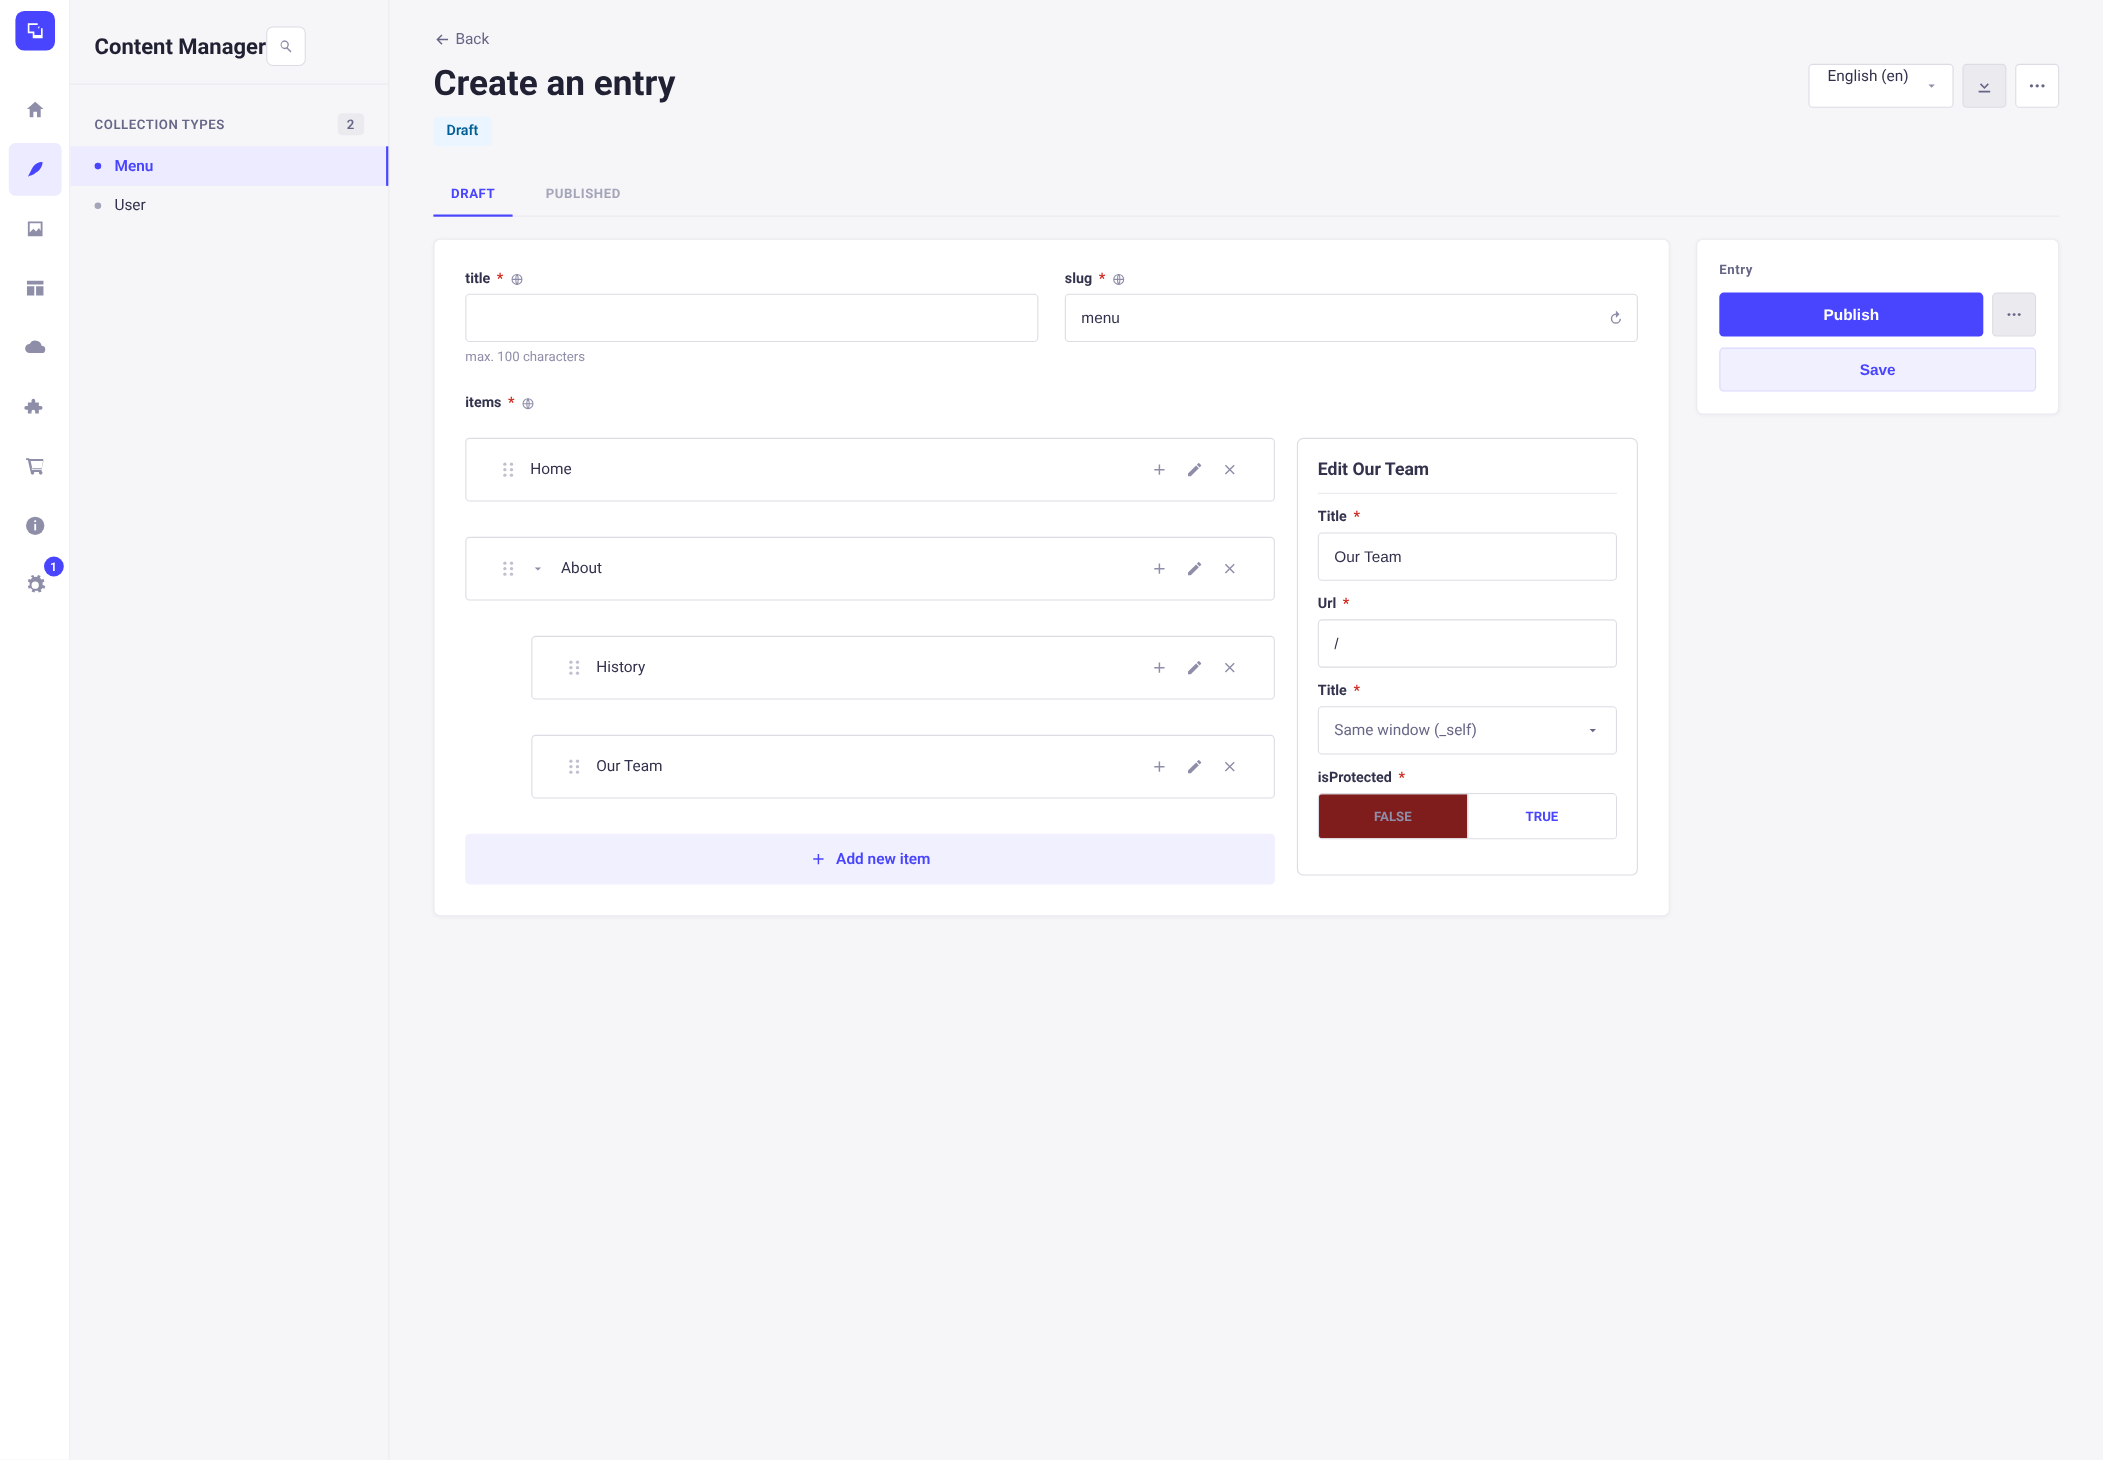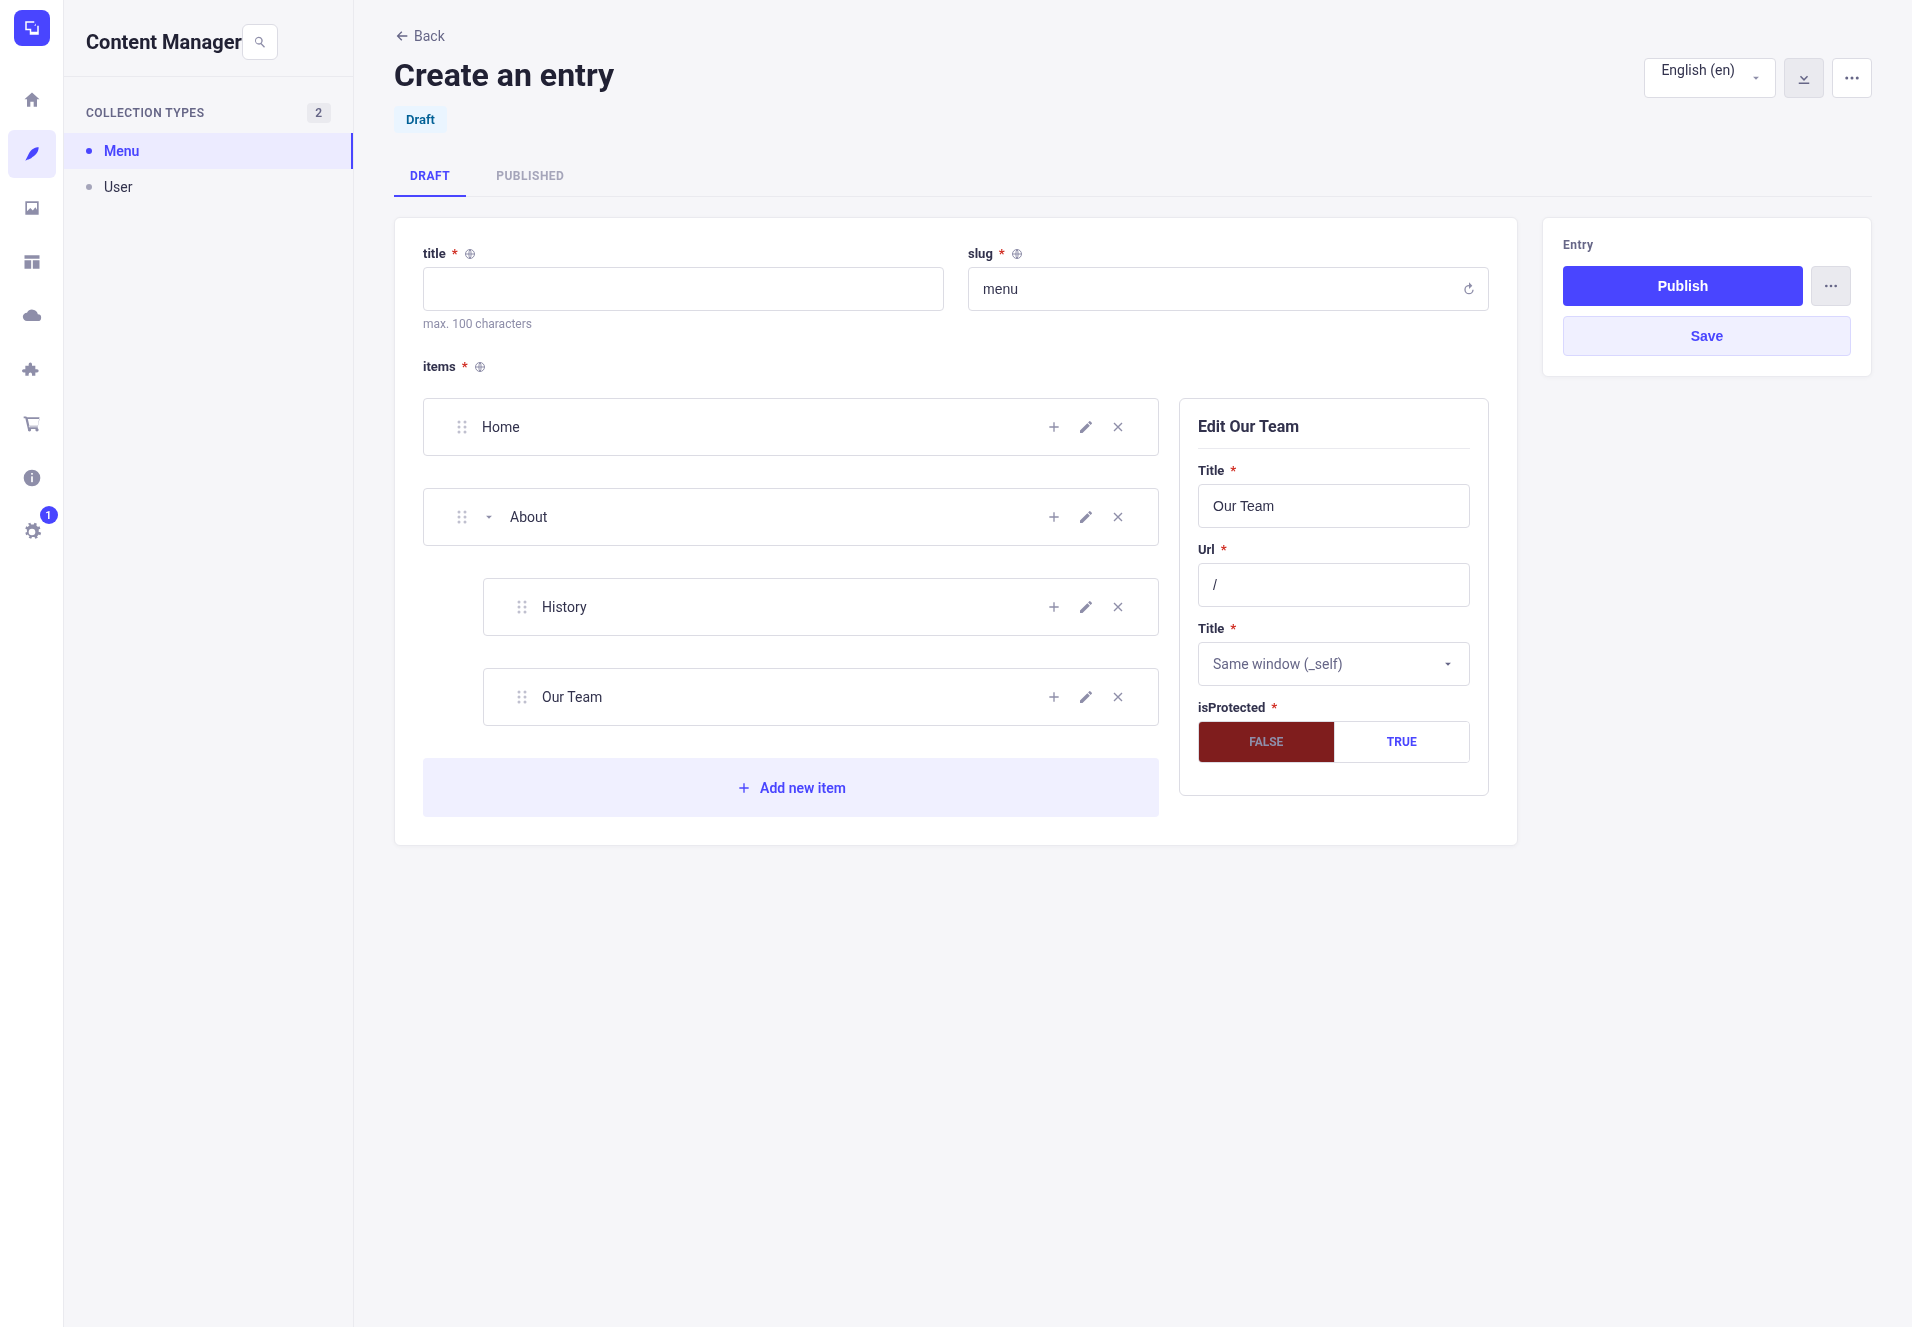--- a/index.html
+++ b/index.html
@@ -167,21 +167,21 @@
     height:58px; border:1px solid var(--border2); border-radius:4px; background:#fff;
     display:flex; align-items:center; padding:0 32px; gap:14px; margin-bottom:32px;
   }
   .tree-item.child { margin-left:60px; }
   .drag-handle { color:#c0c0cf; display:flex; }
   .chevron { color:#8e8ea9; display:flex; cursor:pointer; }
   .tree-label { flex:1; color:#32324d; font-size:14px; }
   .tree-actions { display:flex; gap:16px; color:#8e8ea9; }
   .tree-actions span { cursor:pointer; display:flex; }
   .add-row {
-    height:59px; border-radius:4px; background: var(--primary-bg);
+    height:46px; border-radius:4px; background: var(--primary-bg);
     display:flex; align-items:center; justify-content:center; gap:8px;
     color: var(--primary); font-weight:600; cursor:pointer;
   }
 
   .editor {
     width:310px; border:1px solid var(--border2); border-radius:6px;
     padding:18px 18px 18px; background:#fff;
   }
   .editor h3 { margin:0 0 14px; font-size:16px; font-weight:700; color:#32324d; padding-bottom:12px; border-bottom:1px solid var(--border); }
   .editor .ed-field { margin-bottom:14px; }

